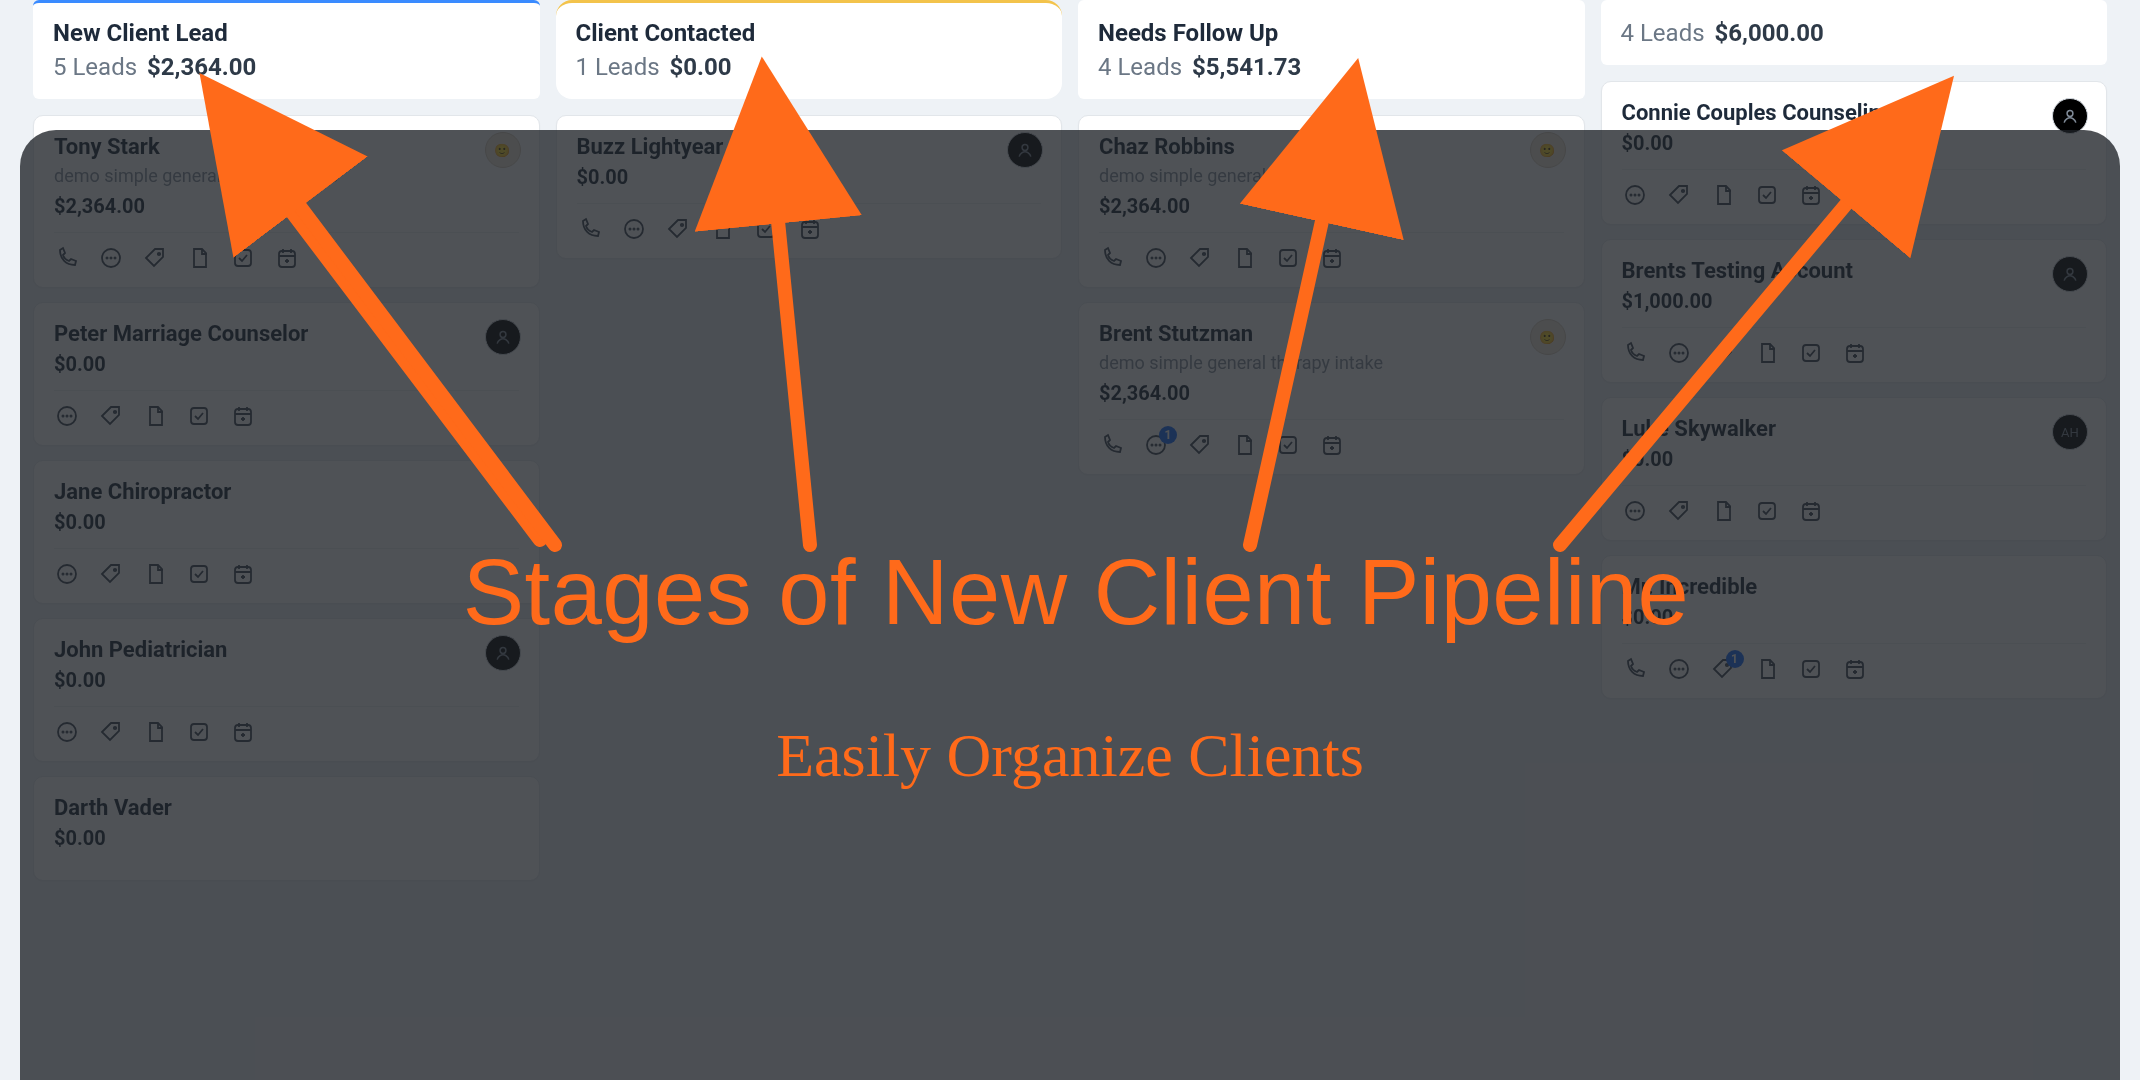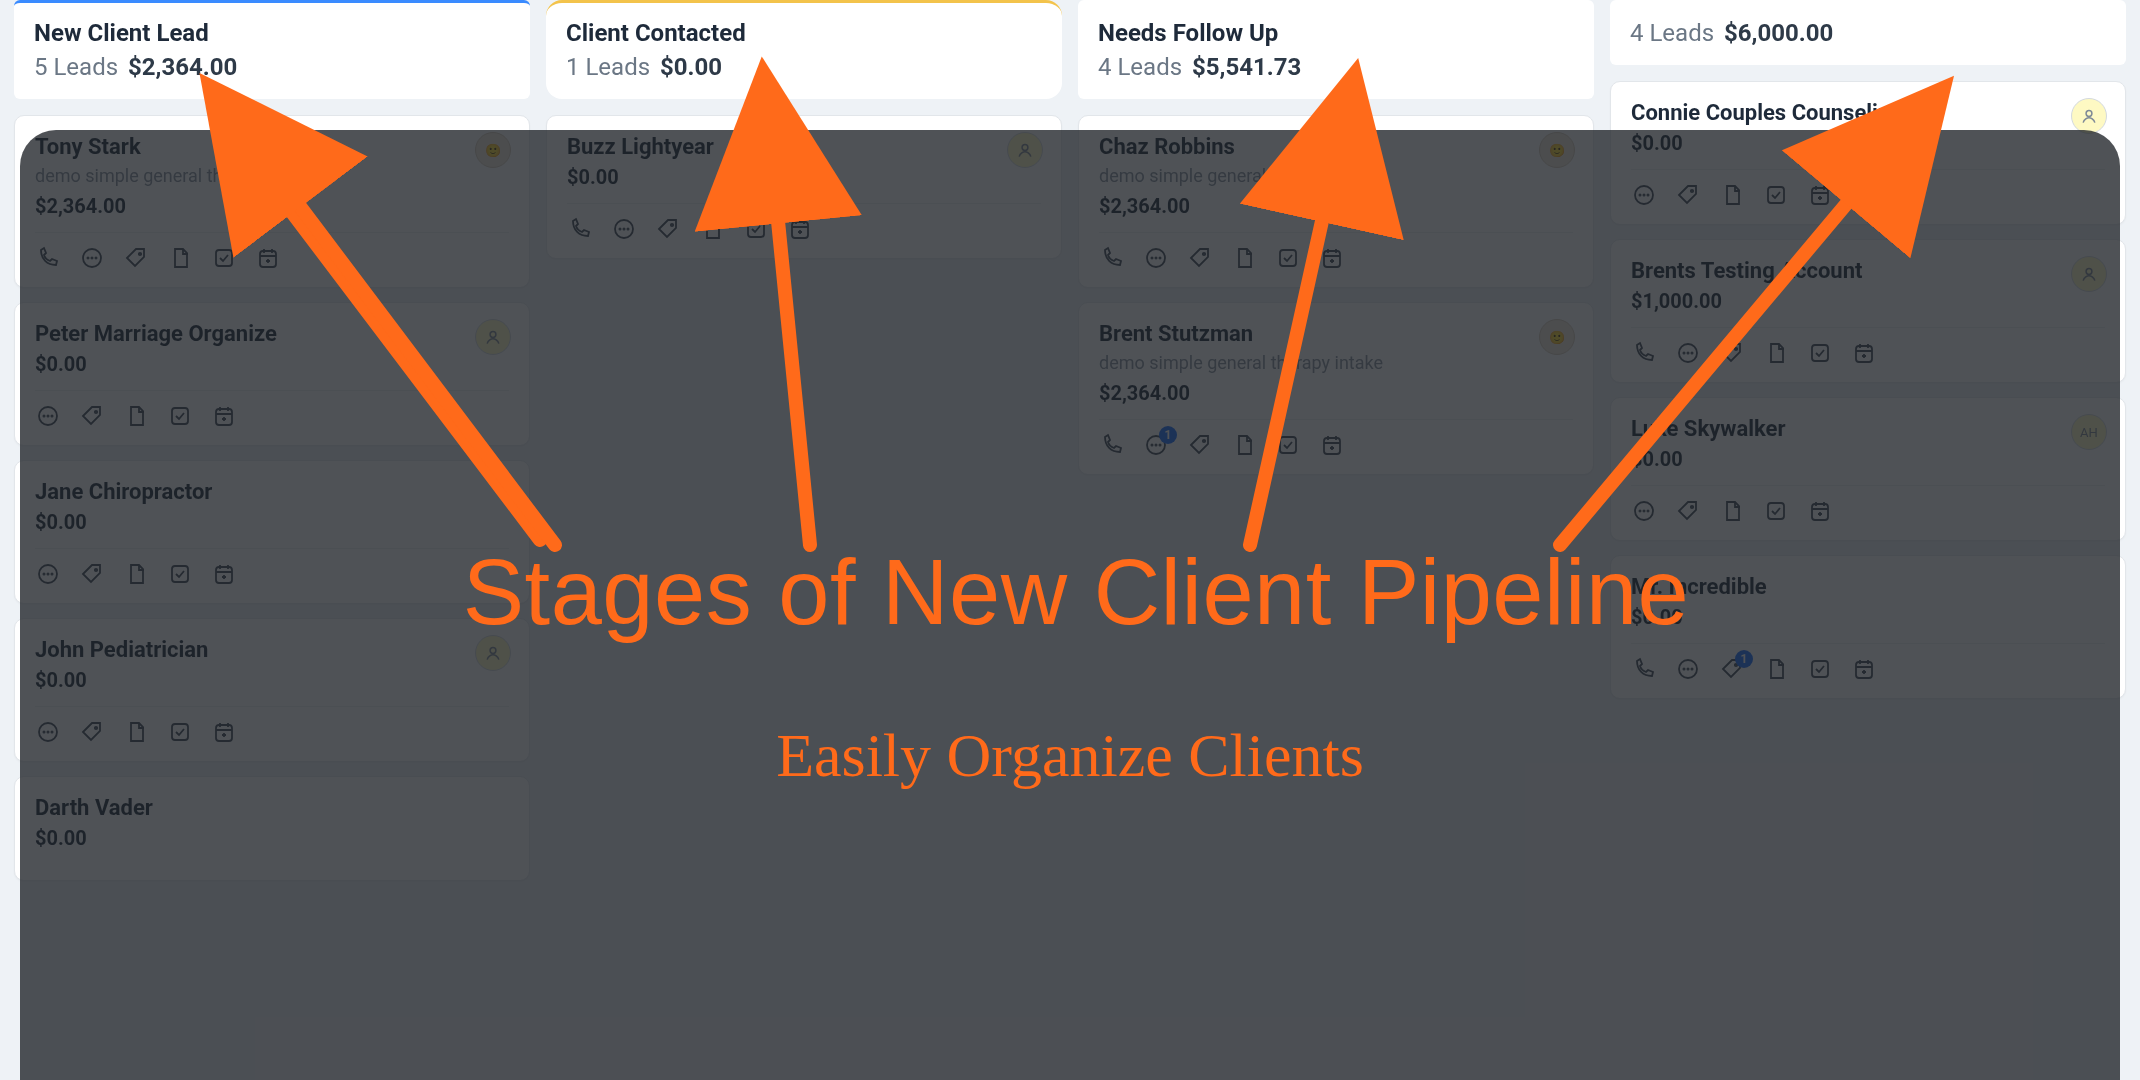--- a/index.html
+++ b/index.html
@@ -7,21 +7,21 @@
     font-family: -apple-system, BlinkMacSystemFont, "Segoe UI", Roboto, Arial, sans-serif;
     background: #eef2f6;
     width: 2140px;
     height: 1080px;
     overflow: hidden;
     position: relative;
   }
   .board {
     display: flex;
     gap: 16px;
-    padding: 0 14px;
+    padding: 0 33px;
   }
   .column {
     flex: 1;
     min-width: 0;
   }
   .col-header {
     background: #fff;
     border-radius: 6px;
     padding: 16px 20px 18px 20px;
     margin-bottom: 16px;
@@ -102,21 +102,21 @@
     background: #f0e6d8;
     border: 1px solid #d8cdbd;
     display: flex;
     align-items: center;
     justify-content: center;
     font-size: 13px;
     color: #7a6a54;
     overflow: hidden;
   }
   .avatar.generic {
-    background: #fef9c3;
+    background: #000000;
     border-color: #d3d9e0;
     color: #7f8a97;
   }
   .avatar svg { width: 20px; height: 20px; stroke: #7f8a97; fill: none; stroke-width:1.8;}
   .badge {
     position: absolute;
     top: -6px;
     right: -8px;
     background: #1a6dff;
     color: #fff;
@@ -267,21 +267,21 @@
               </svg>
             </span>
           </div>
         </div>
         <div class="card">
           <div class="avatar generic">
             <svg viewBox="0 0 24 24">
               <use href="#ic-user"></use>
             </svg>
           </div>
-          <div class="card-title">Peter Marriage Organize</div>
+          <div class="card-title">Peter Marriage Counselor</div>
           <div class="card-amount">$0.00</div>
           <div class="card-actions">
             <span class="icon">
               <svg viewBox="0 0 24 24">
                 <use href="#ic-chat"></use>
               </svg>
             </span>
             <span class="icon">
               <svg viewBox="0 0 24 24">
                 <use href="#ic-tag"></use>

